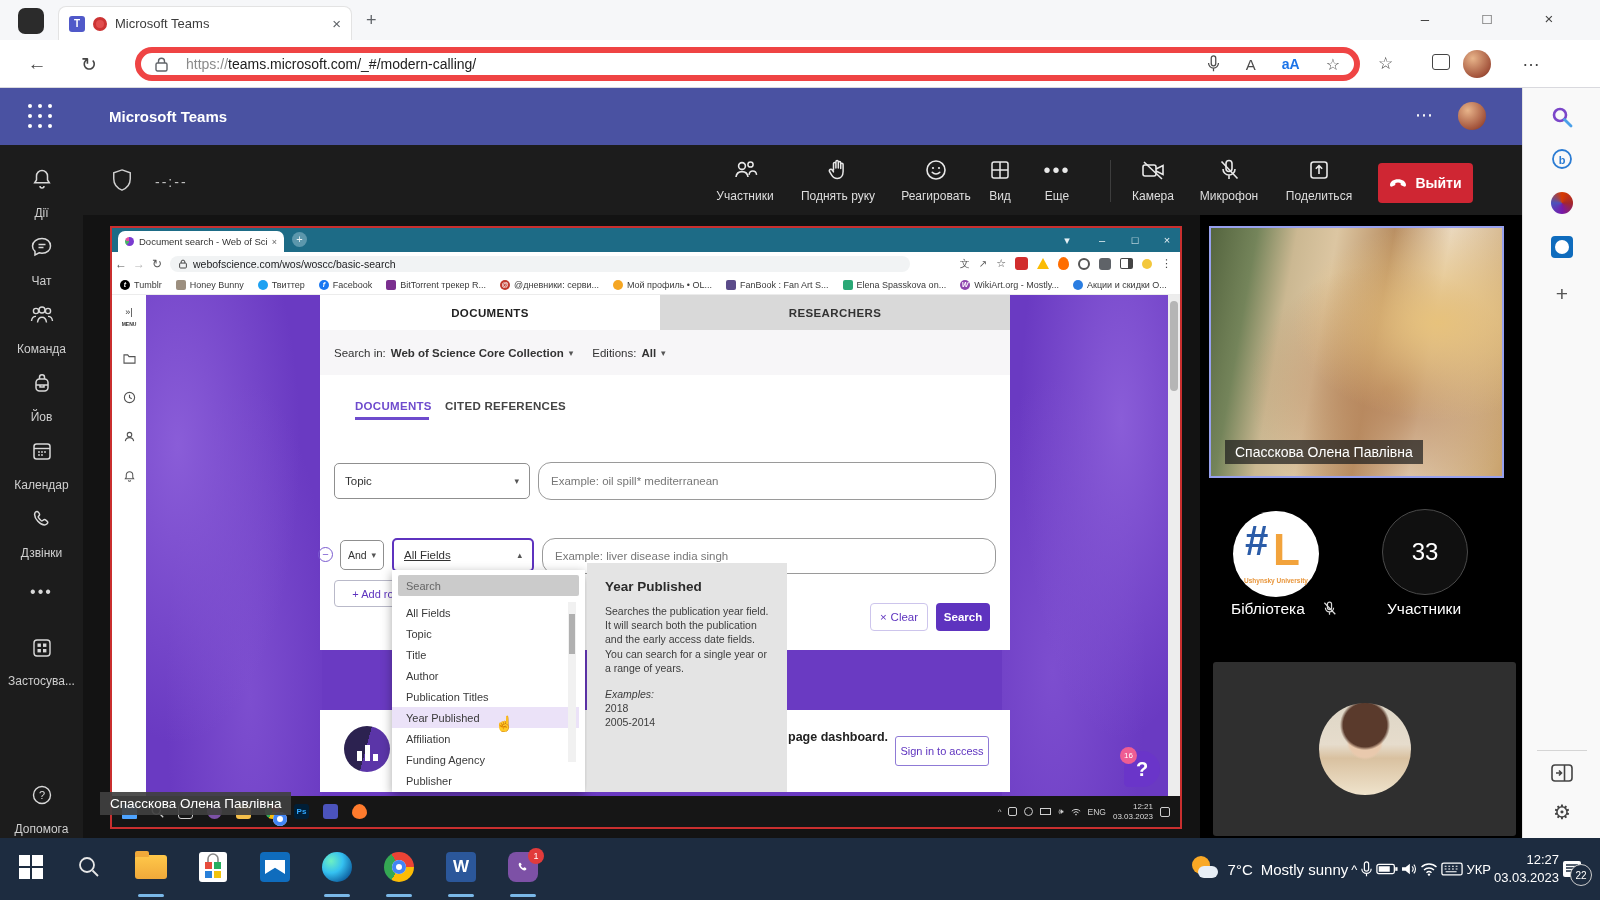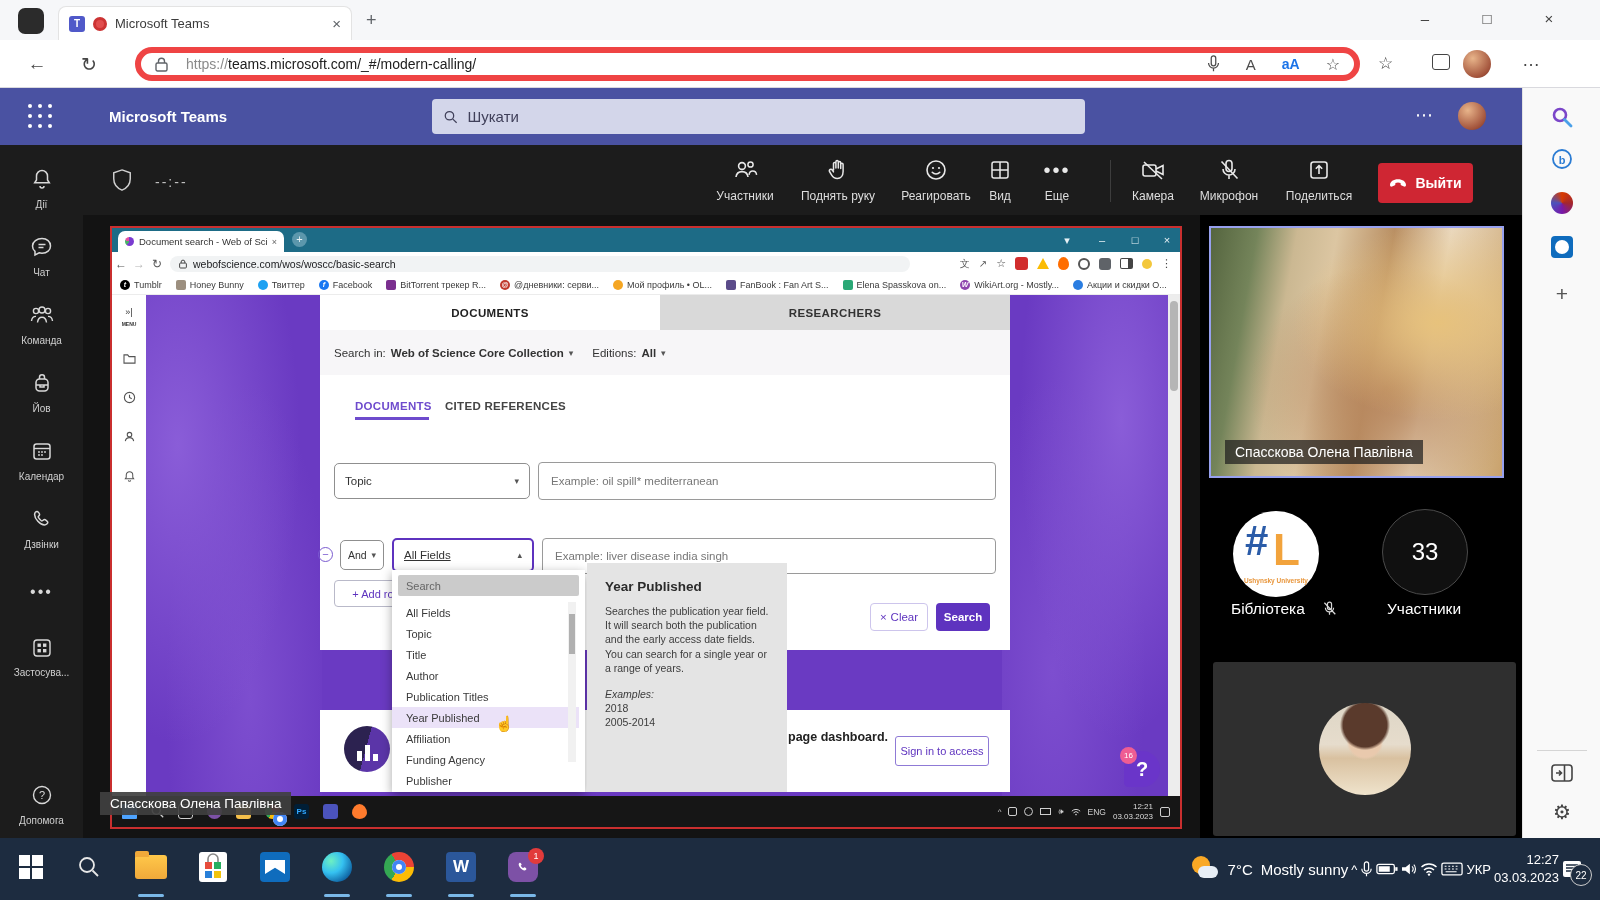--- a/index.html
+++ b/index.html
@@ -41,21 +41,21 @@
   .mbtn{position:absolute;top:10px;width:86px;text-align:center;color:#e3e3e3}
   .mbtn .ic{height:30px;display:flex;align-items:center;justify-content:center;color:#e8e8e8}
   .mbtn .lbl{font-size:12px;margin-top:4px;color:#dedede;white-space:nowrap}
   .mdivider{position:absolute;left:1027px;top:15px;width:1px;height:42px;background:#3d3d3d}
   .leave{position:absolute;left:1295px;top:18px;width:95px;height:40px;background:#cf2633;border-radius:4px;display:flex;align-items:center;justify-content:center;gap:8px;color:#fff;font-weight:bold;font-size:14px}
 
   
   .teams-side{left:0;top:145px;width:83px;height:693px;background:#1c1c1c}
   .sitem{position:absolute;left:0;width:83px;text-align:center;color:#cfcfcf}
   .sitem .ic{display:flex;justify-content:center;color:#d8d8d8}
-  .sitem .lbl{font-size:10px;margin-top:8px;white-space:nowrap}
+  .sitem .lbl{font-size:12px;margin-top:15px;white-space:nowrap}
 
   
   .stage{left:83px;top:215px;width:1117px;height:623px;background:#131313}
   .sharewin{left:110px;top:226px;width:1072px;height:603px;border:2px solid #c92f2f;background:#fff;overflow:hidden}
   .ctabs{left:0;top:0;width:1068px;height:24px;background:#1d6b86}
   .ctab{position:absolute;left:6px;top:3px;width:166px;height:21px;background:#fff;border-radius:7px 7px 0 0;display:flex;align-items:center;padding:0 7px;gap:5px}
   .wos-fav{width:9px;height:9px;border-radius:50%;background:conic-gradient(#7a3bd0 0 60%,#49b06a 0 80%,#e350a0 0 100%)}
   .ctab-title{font-size:9.5px;color:#333;white-space:nowrap;overflow:hidden;flex:1}
   .cwin{position:absolute;top:0;height:24px;color:#e8f2f6;font-size:11px;line-height:24px;text-align:center;width:30px}
   .curlrow{left:0;top:24px;width:1068px;height:23px;background:#fff;display:flex;align-items:center}
@@ -75,21 +75,21 @@
   .wosmenu{left:0;top:0;width:34px;height:501px;background:#fff;color:#555}
   .wosmenu .mi{position:absolute;left:0;width:34px;display:flex;justify-content:center}
   .wos-scroll{left:1056px;top:0;width:12px;height:501px;background:#ededed}
   .wos-thumb{left:1058px;top:6px;width:8px;height:90px;background:#b5b5b5;border-radius:4px}
   .wtab{position:absolute;top:0;height:35px;font-weight:bold;font-size:11.5px;display:flex;align-items:center;justify-content:center;letter-spacing:.4px}
   .searchin{left:208px;top:35px;width:690px;height:45px;background:#f7f6f8;display:flex;align-items:center;padding-left:14px;font-size:11.5px;color:#333;gap:5px}
   .whitecard{left:208px;top:80px;width:690px;height:275px;background:#fff}
   .subtab{position:absolute;font-weight:bold;font-size:11.5px;letter-spacing:.3px}
   .fieldbox{position:absolute;border:1px solid #8f8f8f;border-radius:5px;background:#fff;display:flex;align-items:center;padding:0 10px;font-size:11.5px;color:#333}
   .fieldbox .cv{margin-left:auto;color:#555;font-size:9px}
-  .exinput{position:absolute;border:1px solid #9a9a9a;border-radius:4px;background:#fff;font-size:11.5px;color:#333;padding:12px 12px;font-family:inherit;outline:none}
+  .exinput{position:absolute;border:1px solid #9a9a9a;border-radius:13px;background:#fff;font-size:11.5px;color:#333;padding:12px 12px;font-family:inherit;outline:none}
   .exinput::placeholder{color:#777}
   .minuscirc{position:absolute;width:15px;height:15px;border:1.5px solid #7a5bd0;border-radius:50%;color:#7a5bd0;font-size:11px;line-height:12px;text-align:center}
   .addrow{position:absolute;left:222px;top:285px;width:78px;height:27px;border:1px solid #b9b9c9;border-radius:4px;background:#fff;color:#5e33bf;font-size:11px;display:flex;align-items:center;justify-content:center;white-space:nowrap;overflow:hidden}
   .clearbtn{position:absolute;left:758px;top:308px;width:58px;height:28px;background:#fff;border:1px solid #cdc5ec;border-radius:4px;color:#5e33bf;font-size:11.5px;display:flex;align-items:center;justify-content:center;gap:4px}
   .searchbtn{position:absolute;left:824px;top:308px;width:54px;height:28px;background:#5e33bf;border-radius:4px;color:#fff;font-weight:bold;font-size:11.5px;display:flex;align-items:center;justify-content:center}
   .ddpanel{left:280px;top:275px;width:193px;height:222px;background:#fff;box-shadow:0 3px 10px rgba(0,0,0,.35)}
   .ddsearch{position:absolute;left:6px;top:5px;width:181px;height:21px;background:#cbcbcb;border:none;border-radius:2px;padding:0 8px;font-size:11px;color:#555;font-family:inherit;outline:none}
   .ddsearch::placeholder{color:#666}
   .ddopt{position:absolute;left:0;width:187px;height:21px;font-size:11px;color:#3a3a3a;display:flex;align-items:center;padding-left:14px}
   .ddopt.sel{background:#ebe2f8}
@@ -207,27 +207,20 @@
       <i></i>
       <i></i>
       <i></i>
       <i></i>
       <i></i>
       <i></i>
       <i></i>
       <i></i>
     </div>
   <span class="teams-title">Microsoft Teams</span>
-  <div class="teams-search">
-    <svg width="14" height="14" viewBox="0 0 16 16">
-        <circle cx="6.5" cy="6.5" r="5" fill="none" stroke="#40405a" stroke-width="1.5"></circle>
-        <path d="M10.5 10.5L15 15" stroke="#40405a" stroke-width="1.5"></path>
-      </svg>
-    <input placeholder="Шукати" style="">
-  </div>
   <span class="abs" style="left:1415px;top:16px;color:#fff;font-size:18px">⋯</span>
   <div class="abs avatar" style="left:1458px;top:14px"></div>
 </div>
 
 <div class="abs meetbar">
   <svg class="abs" style="left:28px;top:22px" width="22" height="26" viewBox="0 0 24 26">
       <path d="M12 2l9 3.2v6.3c0 6.3-3.8 10.2-9 12.5-5.2-2.3-9-6.2-9-12.5V5.2z" fill="none" stroke="#cfcfcf" stroke-width="1.6"></path>
     </svg>
   <span class="abs timer" style="left:72px;top:29px">--:--</span>
 

